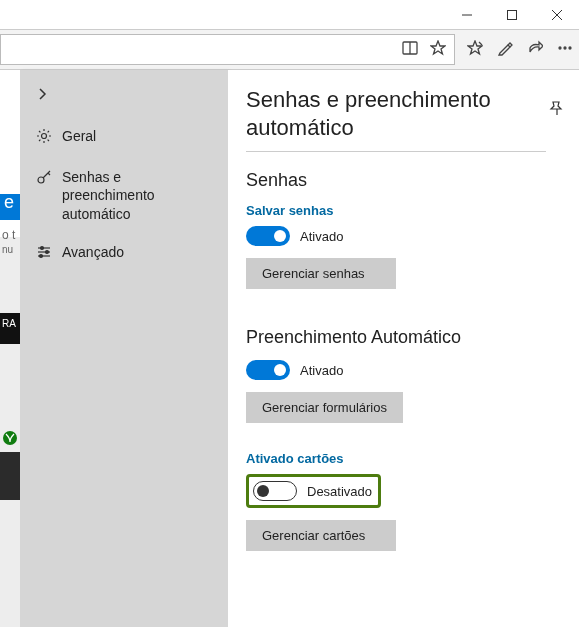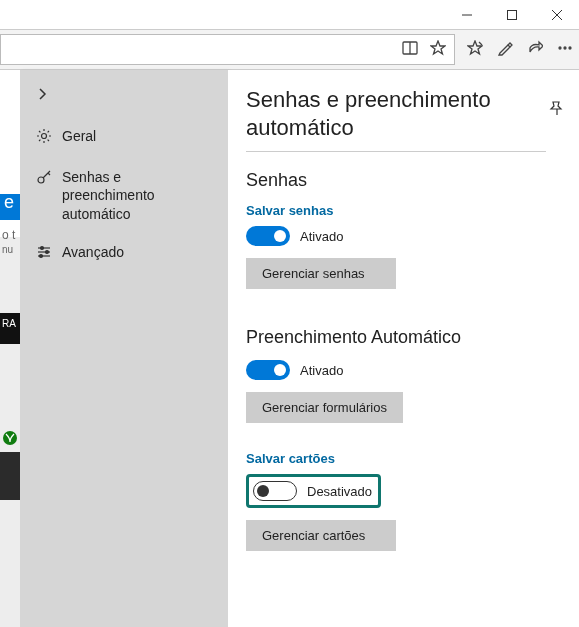--- a/index.html
+++ b/index.html
@@ -168,21 +168,21 @@
     background:#ccc;
     border:none;
     padding:8px 16px;
     font-size:13px;
     color:#222;
     min-width:150px;
     text-align:left;
     margin-bottom: 28px;
   }
   .highlight {
-    border: 3px solid #0f766e;
+    border: 3px solid #4d7c0f;
     border-radius: 4px;
     padding: 4px 6px 4px 4px;
     display: inline-flex;
     align-items: center;
     gap: 10px;
     margin-bottom: 8px;
   }
   .section-block { margin-bottom: 10px; }
 </style>
 </head>
@@ -338,21 +338,21 @@
       <div class="section-h">Preenchimento Automático</div>
 
       <div class="togglerow">
         <div class="toggle on">
             <div class="knob"></div>
           </div>
         <span class="togglelabel">Ativado</span>
       </div>
       <button class="greybtn">Gerenciar formulários</button>
 
-      <div class="sub-h">Salvar cartões</div>
+      <div class="sub-h">Ativado cartões</div>
       <div class="highlight">
         <div class="toggle off">
             <div class="knob"></div>
           </div>
         <span class="togglelabel">Desativado</span>
       </div>
       <br>
       <button class="greybtn" style="margin-top:4px;margin-bottom:10px">Gerenciar cartões</button>
     </div>
 

